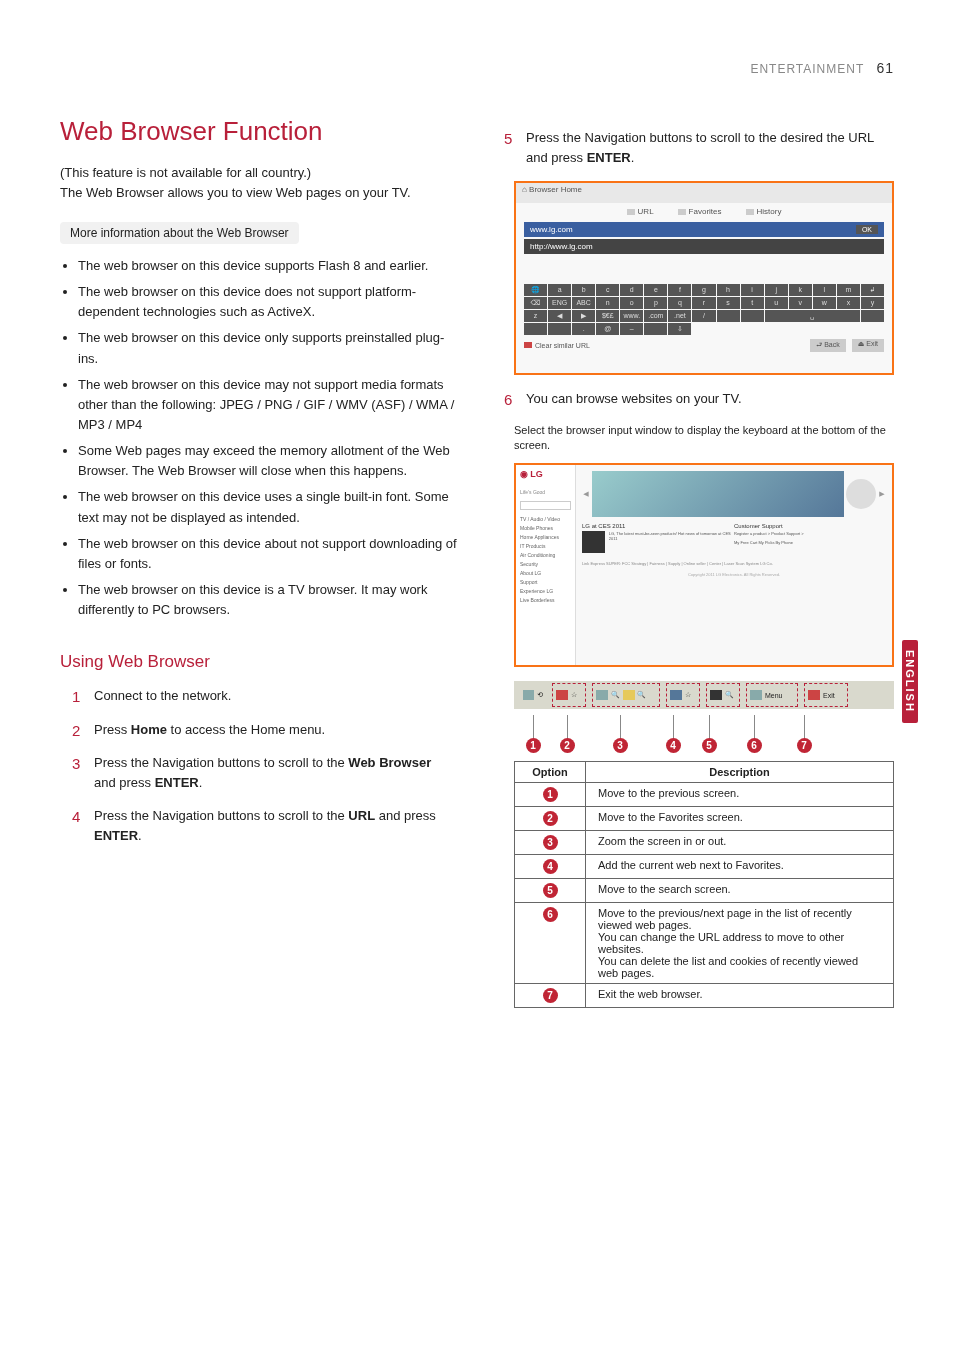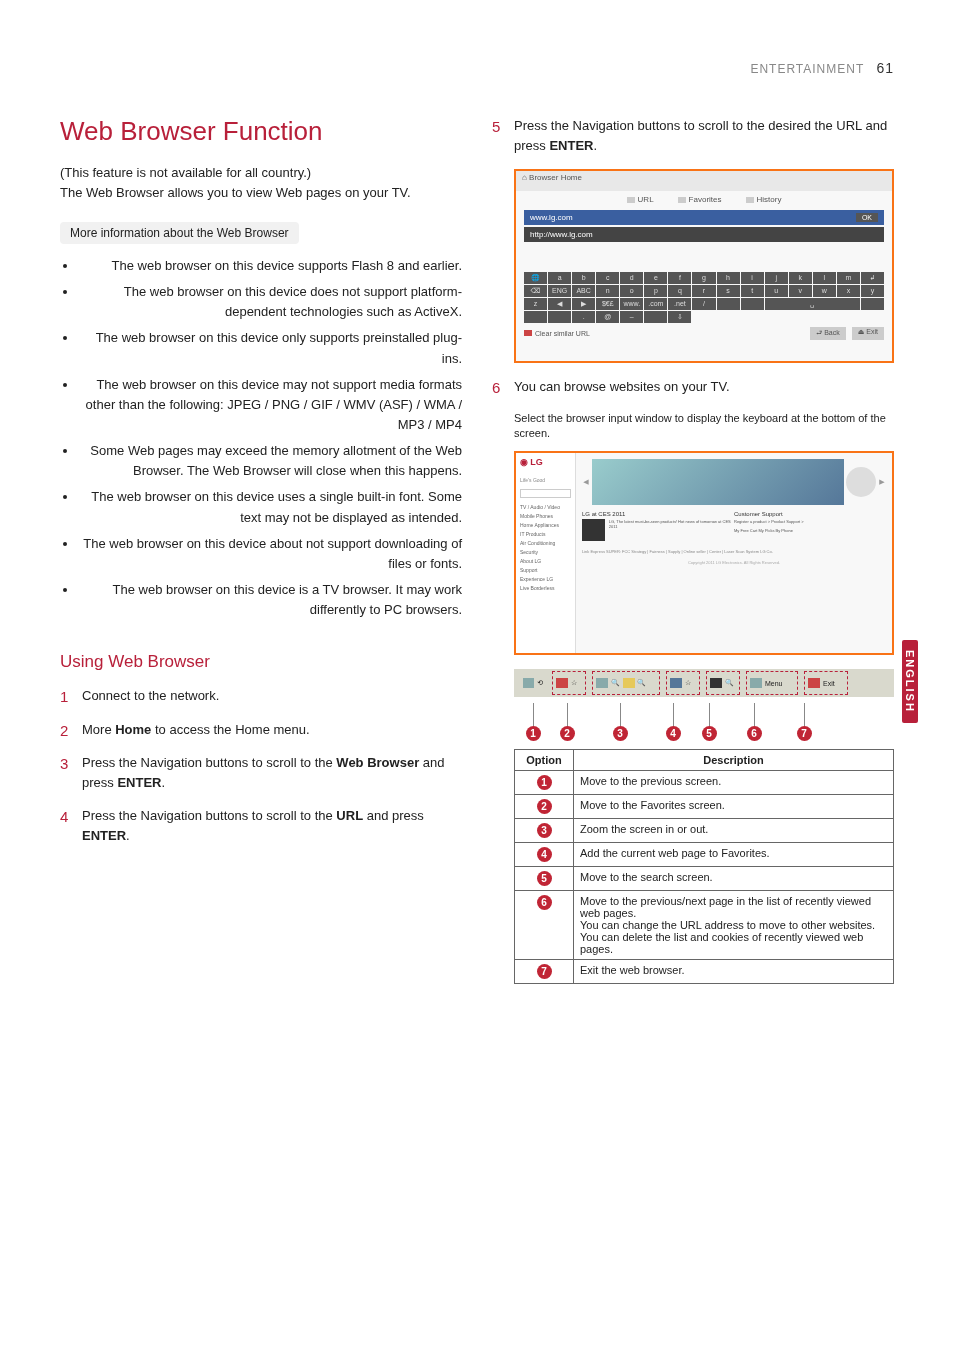--- a/index.html
+++ b/index.html
@@ -53,37 +53,36 @@
     background: #f1f1f1;
     border-radius: 4px;
     padding: 4px 10px;
     display: inline-block;
     font-size: 12px;
     margin: 8px 4px 8px 0;
   }
   ul.bullets {
     padding-left: 18px;
     margin: 4px 0 32px 0;
-    text-align: right;
   }
   ul.bullets li {
     font-size: 13px;
     line-height: 1.55;
     margin-bottom: 6px;
   }
   h2.sub {
     font-size: 17px;
     font-weight: 400;
     color: #b8203a;
     margin: 20px 0 14px 0;
   }
   ol.steps {
     list-style: none;
     padding: 0;
-    margin: 0;
+    margin: 12px;
     counter-reset: st;
   }
   ol.steps li {
     font-size: 13px;
     line-height: 1.5;
     margin-bottom: 14px;
     padding-left: 22px;
     position: relative;
   }
   ol.steps li::before {
@@ -192,21 +191,21 @@
   }
   .leader { width: 1px; height: 24px; background: #888; margin: 0 auto -4px auto; }
   table.opt {
     border-collapse: collapse;
     width: calc(100% - 22px);
     margin-left: 22px;
     font-size: 11px;
   }
   table.opt th, table.opt td {
     border: 1px solid #666;
-    padding: 4px 6px;
+    padding: 4px 12px;
     vertical-align: top;
     text-align: left;
   }
   table.opt th { text-align: center; font-weight: bold; }
   table.opt td.optc { text-align: center; width: 46px; }
   .side-tab {
     position: absolute;
     right: 36px;
     top: 640px;
     background: #b8203a;
@@ -246,21 +245,21 @@
         <li>The web browser on this device may not support media formats other than the following: JPEG / PNG / GIF / WMV (ASF) / WMA / MP3 / MP4</li>
         <li>Some Web pages may exceed the memory allotment of the Web Browser. The Web Browser will close when this happens.</li>
         <li>The web browser on this device uses a single built-in font. Some text may not be displayed as intended.</li>
         <li>The web browser on this device about not support downloading of files or fonts.</li>
         <li>The web browser on this device is a TV browser. It may work differently to PC browsers.</li>
       </ul>
 
       <h2 class="sub">Using Web Browser</h2>
       <ol class="steps">
         <li><span>Connect to the network.</span></li>
-        <li><span>More </span><b>Home</b><span> to access the Home menu.</span></li>
+        <li><span>Press </span><b>Home</b><span> to access the Home menu.</span></li>
         <li><span>Press the Navigation buttons to scroll to the </span><b>Web Browser</b><span> and press </span><b>ENTER</b><span>.</span></li>
         <li><span>Press the Navigation buttons to scroll to the </span><b>URL</b><span> and press </span><b>ENTER</b><span>.</span></li>
       </ol>
     </div>
 
     <div class="col">
       <ol class="steps right">
         <li><span>Press the Navigation buttons to scroll to the desired the URL and press </span><b>ENTER</b><span>.</span></li>
       </ol>
 
@@ -455,21 +454,21 @@
         <tr>
               <td class="optc"><span class="circ">2</span></td>
               <td>Move to the Favorites screen.</td>
             </tr>
         <tr>
               <td class="optc"><span class="circ">3</span></td>
               <td>Zoom the screen in or out.</td>
             </tr>
         <tr>
               <td class="optc"><span class="circ">4</span></td>
-              <td>Add the current web page to Favorites.</td>
+              <td>Add the current web next to Favorites.</td>
             </tr>
         <tr>
               <td class="optc"><span class="circ">5</span></td>
               <td>Move to the search screen.</td>
             </tr>
         <tr>
               <td class="optc"><span class="circ">6</span></td>
               <td style="white-space:pre-line">Move to the previous/next page in the list of recently viewed web pages.
 You can change the URL address to move to other websites.
 You can delete the list and cookies of recently viewed web pages.</td>

